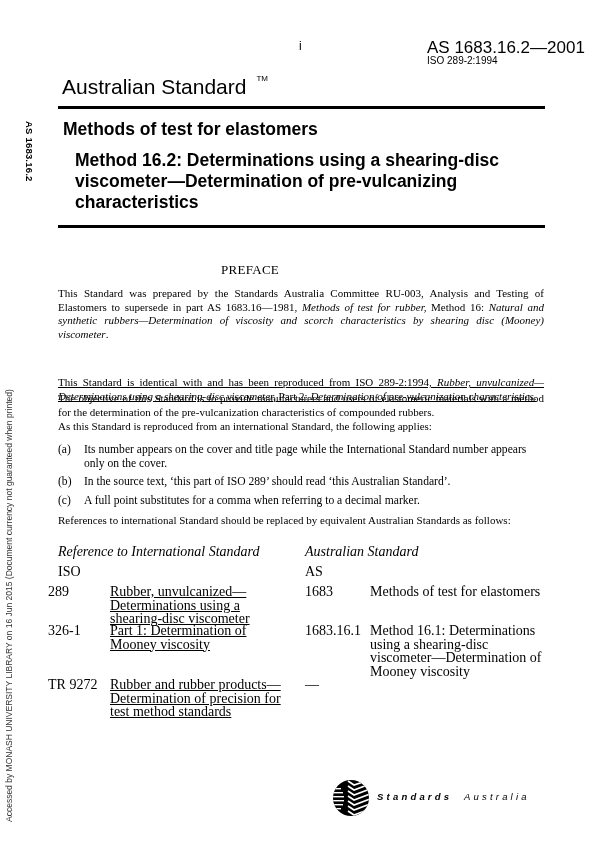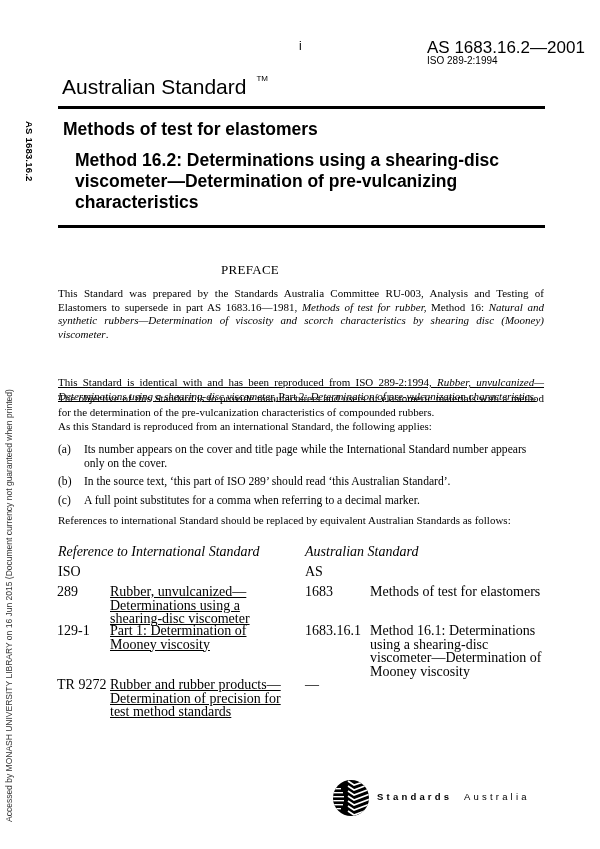--- a/index.html
+++ b/index.html
@@ -55,34 +55,34 @@
   #item-c { top: 494px; }
   #p5 { top: 514px; }
 
   
   .cell { font-size: 14px; line-height: 13.6px; }
   .th { font-style: italic; }
   #hdr-ref { left: 58px; top: 545px; }
   #hdr-as { left: 305px; top: 545px; }
   #lbl-iso { left: 58px; top: 565px; }
   #lbl-as { left: 305px; top: 565px; }
-  .c1 { left: 57px; text-align: right; }
+  .c1 { left: 48px; text-align: right; }
   .c2 { left: 110px; width: 185px; text-decoration: underline; }
   .c3 { left: 305px; text-align: center; }
   .c4 { left: 370px; width: 180px; }
   .r1 { top: 585px; }
   .r2 { top: 624px; }
   .r3 { top: 678px; }
 
   
   #logo { left: 332px; top: 779px; width: 512px; }
   #logo-mark { position: absolute; left: 0; top: 0; width: 38px; height: 38px; }
   #logo-text {
     position: absolute; left: 45px; top: 12px; white-space: nowrap;
-    font-family: "Liberation Sans", sans-serif; font-size: 9.5px; letter-spacing: 3.2px;
+    font-family: "Liberation Sans", sans-serif; font-size: 9.5px; letter-spacing: 3.2px; font-style: italic;
   }
   #logo-text .bold { font-weight: bold; }
 </style>
 </head>
 <body>
 
 <div id="page-num" class="abs sans">i</div>
 <div id="std-number" class="abs sans">AS 1683.16.2—2001</div>
 <div id="iso-number" class="abs sans">ISO 289-2:1994</div>
 <div id="brand-title" class="abs sans"><span>Australian Standard</span><sup>TM</sup></div>
@@ -124,21 +124,21 @@
 <div id="hdr-ref" class="abs cell th">Reference to International Standard</div>
 <div id="hdr-as" class="abs cell th">Australian Standard</div>
 <div id="lbl-iso" class="abs cell">ISO</div>
 <div id="lbl-as" class="abs cell">AS</div>
 
 <div class="abs cell c1 r1">289</div>
 <div class="abs cell c2 r1">Rubber, unvulcanized—Determinations using a shearing-disc viscometer</div>
 <div class="abs cell c3 r1">1683</div>
 <div class="abs cell c4 r1">Methods of test for elastomers</div>
 
-<div class="abs cell c1 r2">129-1</div>
+<div class="abs cell c1 r2">326-1</div>
 <div class="abs cell c2 r2">Part 1: Determination of Mooney viscosity</div>
 <div class="abs cell c3 r2">1683.16.1</div>
 <div class="abs cell c4 r2">Method 16.1: Determinations using a shearing-disc viscometer—Determination of Mooney viscosity</div>
 
 <div class="abs cell c1 r3">TR 9272</div>
 <div class="abs cell c2 r3">Rubber and rubber products—Determination of precision for test method standards</div>
 <div class="abs cell c3 r3">—</div>
 <div class="abs cell c4 r3"></div>
 
 <div id="logo" class="abs">

